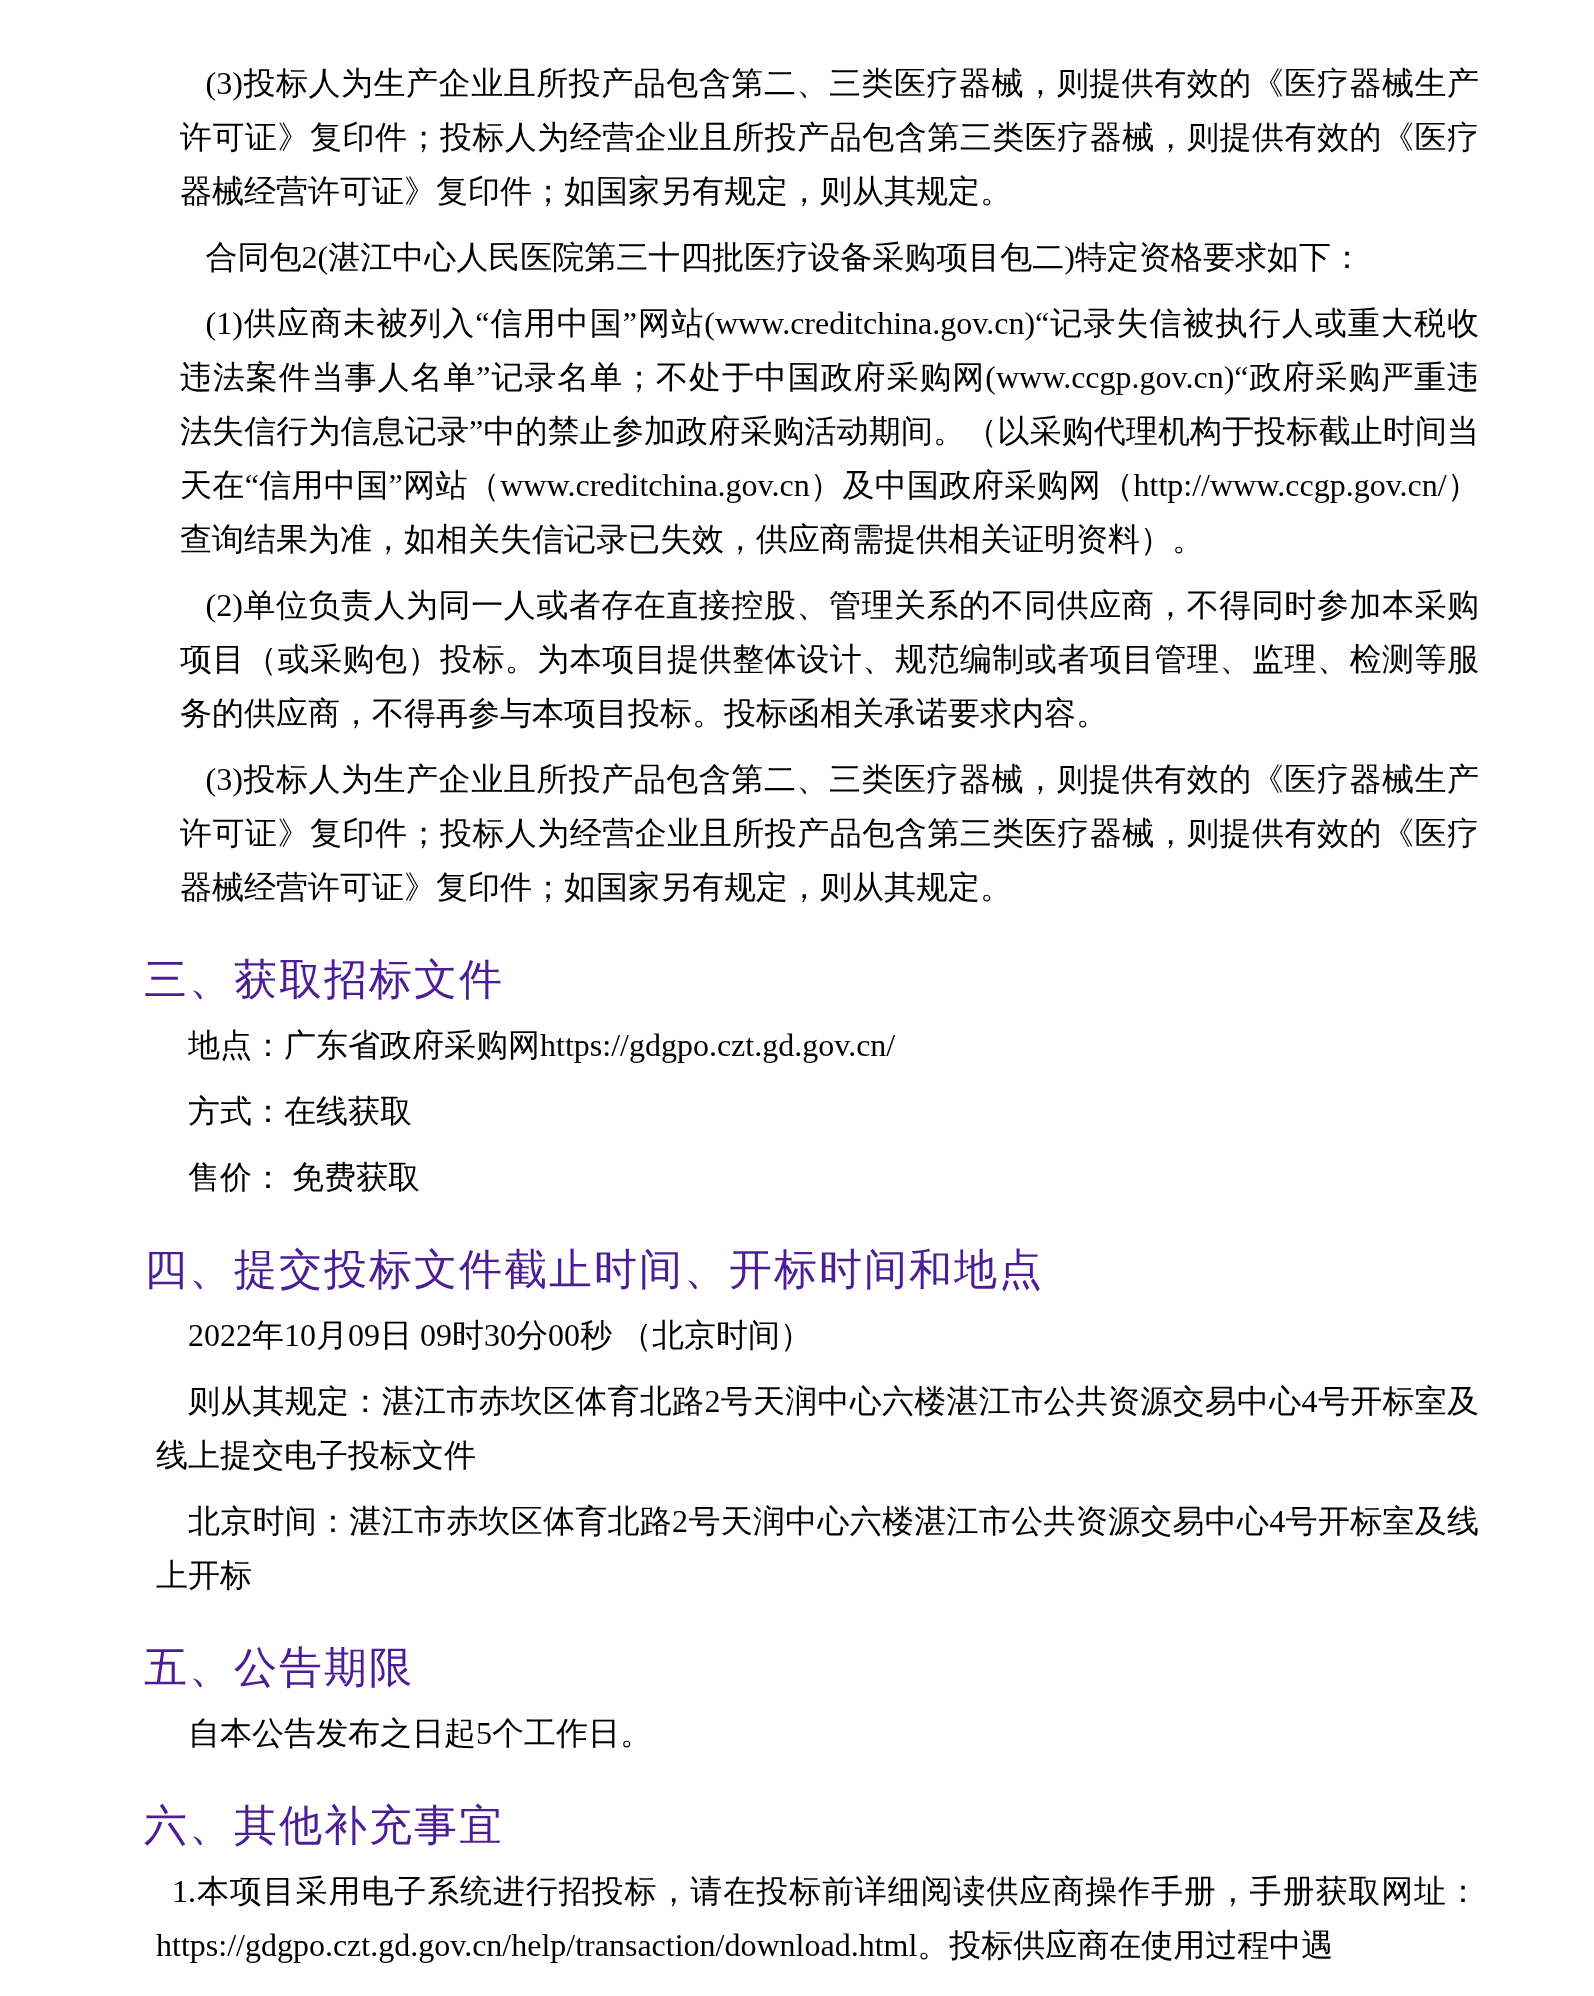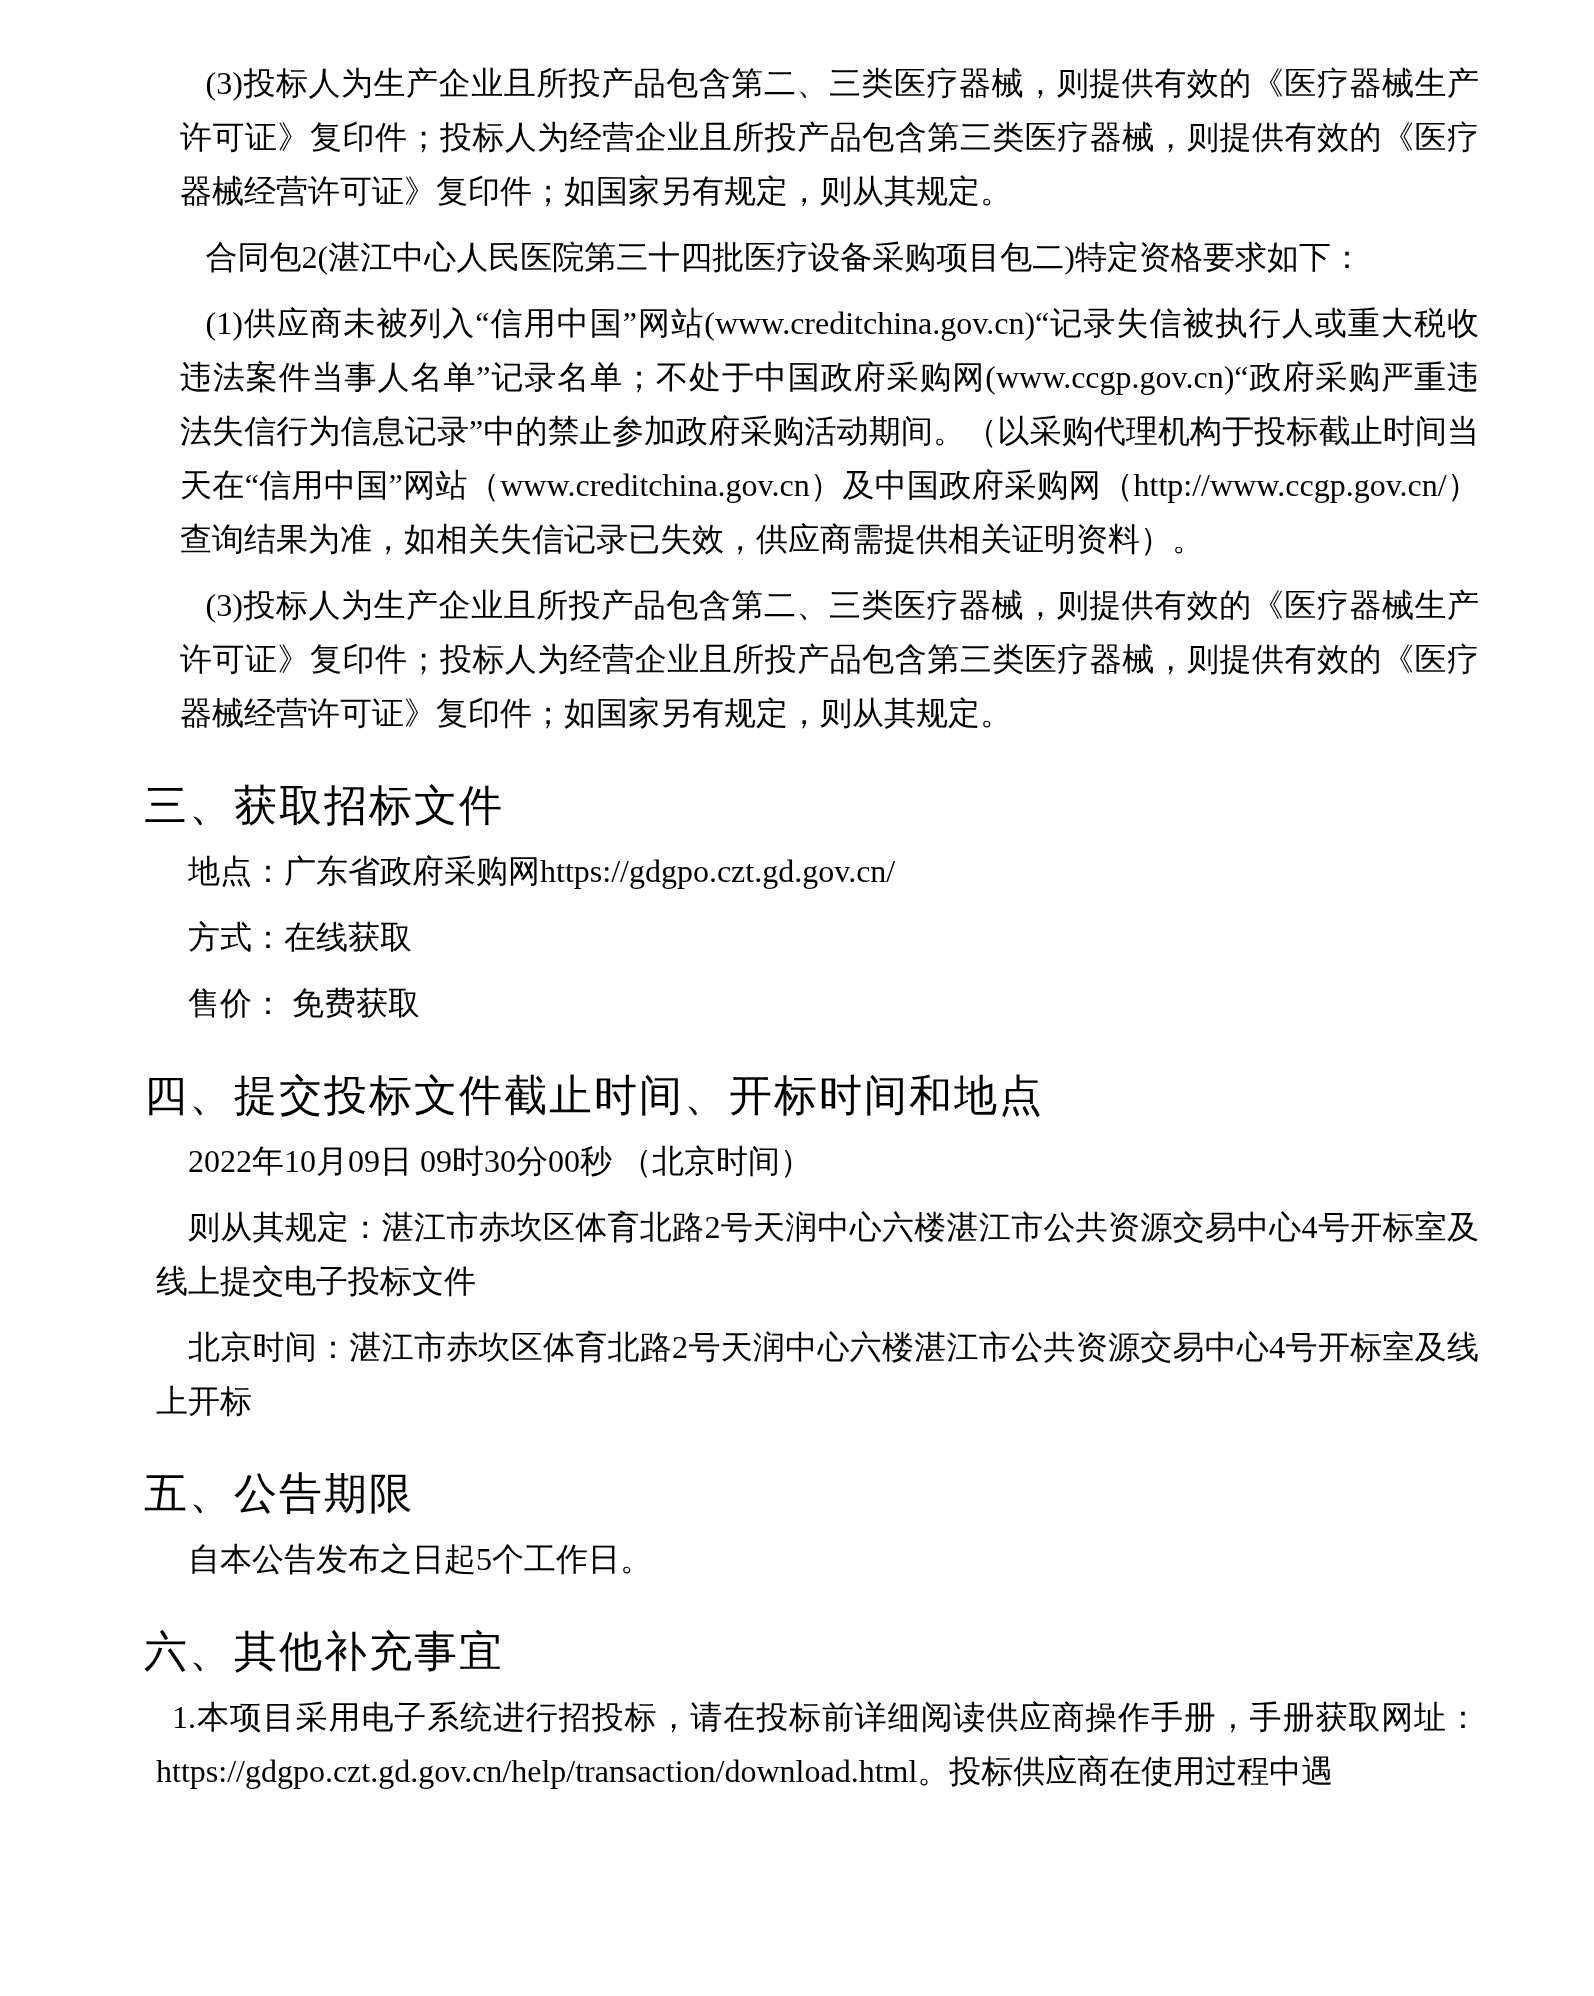--- a/index.html
+++ b/index.html
@@ -25,31 +25,32 @@
   
   .sec-p { text-indent: 1em; }
   .sec-p.small-indent { text-indent: 0.5em; }
   .heading {
     font-family: "DejaVu Sans", "Liberation Sans", sans-serif;
     font-weight: 500;
     font-size: 43px;
     line-height: 50px;
     letter-spacing: 2px;
     margin: 40px 0 14px 0;
-    color: #000000;
+    color: #4c1d95;
   }
 </style>
 </head>
 <body>
 
 <div class="page">
 
   <p class="body-text qual">(3)投标人为生产企业且所投产品包含第二、三类医疗器械，则提供有效的《医疗器械生产许可证》复印件；投标人为经营企业且所投产品包含第三类医疗器械，则提供有效的《医疗器械经营许可证》复印件；如国家另有规定，则从其规定。</p>
   <p class="body-text qual">合同包2(湛江中心人民医院第三十四批医疗设备采购项目包二)特定资格要求如下：</p>
   <p class="body-text qual">(1)供应商未被列入“信用中国”网站(www.creditchina.gov.cn)“记录失信被执行人或重大税收违法案件当事人名单”记录名单；不处于中国政府采购网(www.ccgp.gov.cn)“政府采购严重违法失信行为信息记录”中的禁止参加政府采购活动期间。（以采购代理机构于投标截止时间当天在“信用中国”网站（www.creditchina.gov.cn）及中国政府采购网（http://www.ccgp.gov.cn/）查询结果为准，如相关失信记录已失效，供应商需提供相关证明资料）。</p>
+  <p class="body-text qual">(2)单位负责人为同一人或者存在直接控股、管理关系的不同供应商，不得同时参加本采购项目（或采购包）投标。为本项目提供整体设计、规范编制或者项目管理、监理、检测等服务的供应商，不得再参与本项目投标。投标函相关承诺要求内容。</p>
   <p class="body-text qual">(3)投标人为生产企业且所投产品包含第二、三类医疗器械，则提供有效的《医疗器械生产许可证》复印件；投标人为经营企业且所投产品包含第三类医疗器械，则提供有效的《医疗器械经营许可证》复印件；如国家另有规定，则从其规定。</p>
 
   <h2 class="heading">三、获取招标文件</h2>
   <p class="body-text sec-p">地点：广东省政府采购网https://gdgpo.czt.gd.gov.cn/</p>
   <p class="body-text sec-p">方式：在线获取</p>
   <p class="body-text sec-p">售价： 免费获取</p>
 
   <h2 class="heading">四、提交投标文件截止时间、开标时间和地点</h2>
   <p class="body-text sec-p">2022年10月09日 09时30分00秒 （北京时间）</p>
   <p class="body-text sec-p">则从其规定：湛江市赤坎区体育北路2号天润中心六楼湛江市公共资源交易中心4号开标室及线上提交电子投标文件</p>

